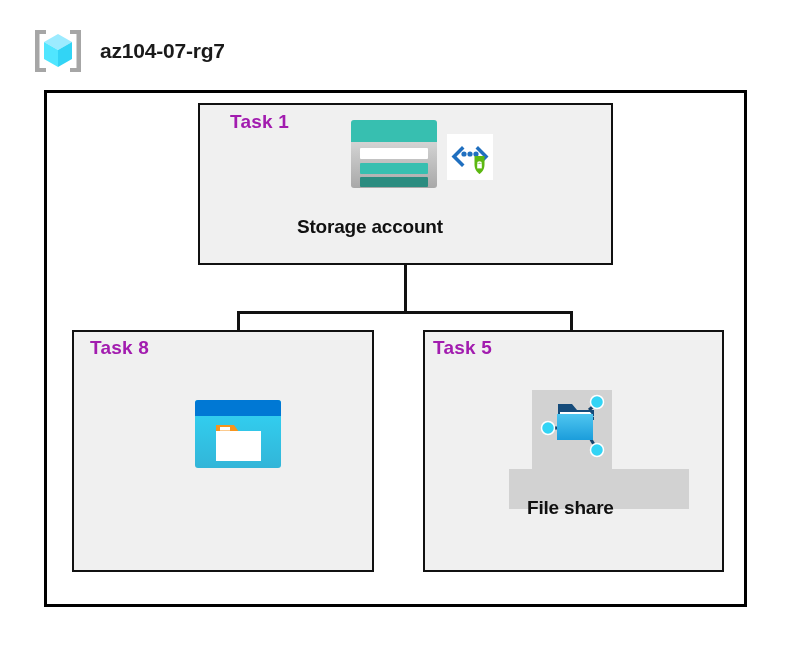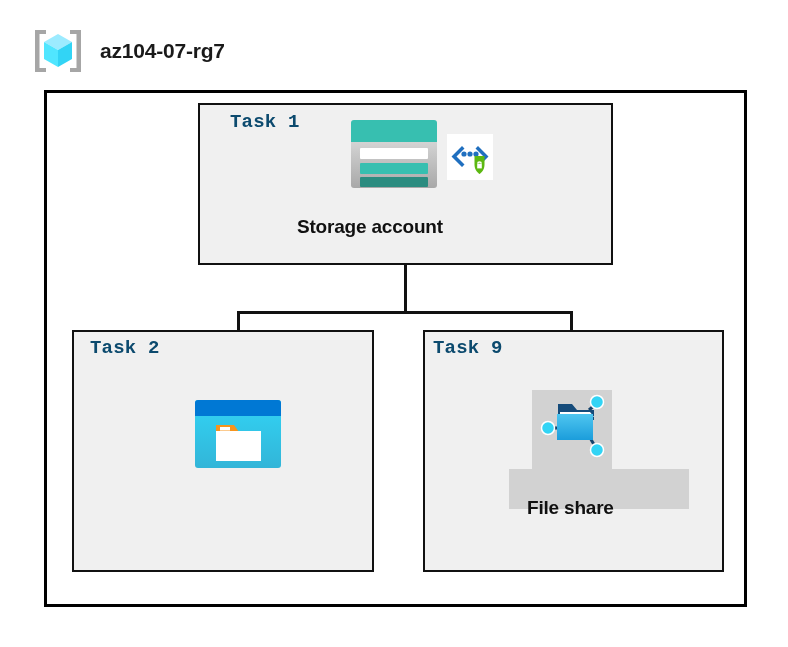--- a/index.html
+++ b/index.html
@@ -67,24 +67,23 @@
     box-sizing: border-box;
   }
   #task-1-box { left: 198px; top: 103px;  width: 415px; height: 162px; }
   #task-2-box { left:  72px; top: 330px;  width: 302px; height: 242px; }
   #task-3-box { left: 423px; top: 330px;  width: 301px; height: 242px; }
 
   .task-label {
     position: absolute;
     font-size: 19px;
     font-weight: bold;
-    color: #0c4a6e;
+    color: #a21caf;
     letter-spacing: 0.2px;
     white-space: nowrap;
-    font-family: Liberation Mono, monospace;
   }
   #task-1-label { left: 230px; top: 111px; }
   #task-2-label { left:  90px; top: 337px; }
   #task-3-label { left: 433px; top: 337px; }
 
   
   .node-label {
     position: absolute;
     font-size: 19px;
     font-weight: bold;
@@ -201,21 +200,21 @@
 
       <path d="M27.5 22 L37.5 22 L37.5 31 C37.5 36 33.5 39.5 32.5 40 C31.5 39.5 27.5 36 27.5 31 Z" fill="#5cb811"></path>
       <path d="M30.2 29.6 L34.8 29.6 L34.8 34.4 L30.2 34.4 Z" fill="#ffffff"></path>
       <path d="M30.8 29.6 A1.7 1.7 0 0 1 34.2 29.6" fill="none" stroke="#ffffff" stroke-width="1.5"></path>
     </svg>
   </div>
 
   <div class="node-label" id="storage-account-label">Storage account</div>
 
   <div class="task-box" id="task-2-box"></div>
-  <div class="task-label" id="task-2-label">Task 2</div>
+  <div class="task-label" id="task-2-label">Task 8</div>
 
   <div class="icon-wrap" id="blob-container-icon">
     <svg width="88" height="70" viewBox="0 0 88 70" xmlns="http://www.w3.org/2000/svg">
       <defs>
         <linearGradient id="blobBody" x1="0" y1="0" x2="0" y2="1">
           <stop offset="0" stop-color="#32d4f5"></stop>
           <stop offset="1" stop-color="#32b5d8"></stop>
         </linearGradient>
       </defs>
       <rect x="1" y="1" width="86" height="68" rx="3" fill="url(#blobBody)"></rect>
@@ -223,21 +222,21 @@
 
       <path d="M22 26 H40 L45 33 H22 Z" fill="#f7941e"></path>
       <rect x="26" y="28" width="10" height="3.5" fill="#ffffff"></rect>
 
       <rect x="22" y="32" width="45" height="30" fill="#ffffff"></rect>
     </svg>
   </div>
 
 
   <div class="task-box" id="task-3-box"></div>
-  <div class="task-label" id="task-3-label">Task 9</div>
+  <div class="task-label" id="task-3-label">Task 5</div>
 
   <div id="file-share-highlight-icon"></div>
   <div id="file-share-highlight-text"></div>
 
   <div class="icon-wrap" id="file-share-icon">
     <svg width="74" height="74" viewBox="0 0 74 74" xmlns="http://www.w3.org/2000/svg">
       <defs>
         <linearGradient id="fsFolder" x1="0" y1="0" x2="0" y2="1">
           <stop offset="0" stop-color="#4fc6f0"></stop>
           <stop offset="1" stop-color="#1b9ddb"></stop>

